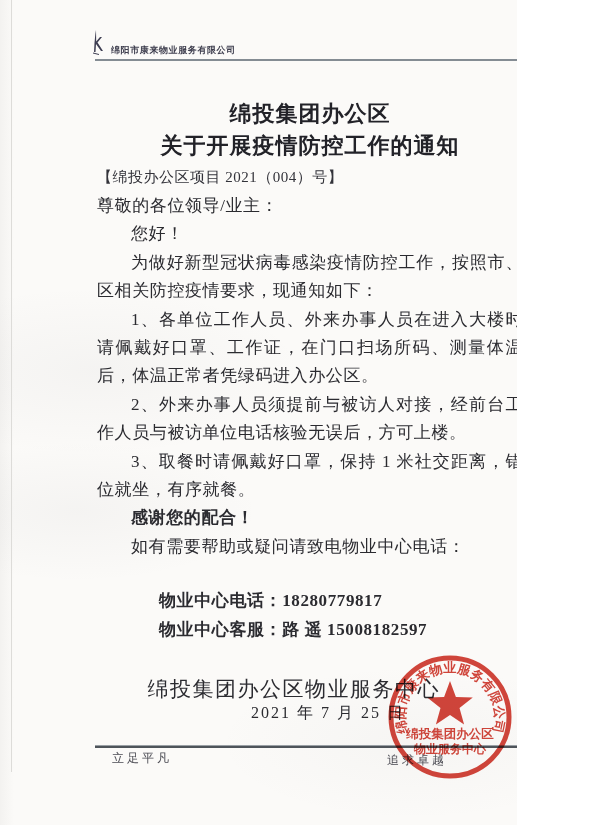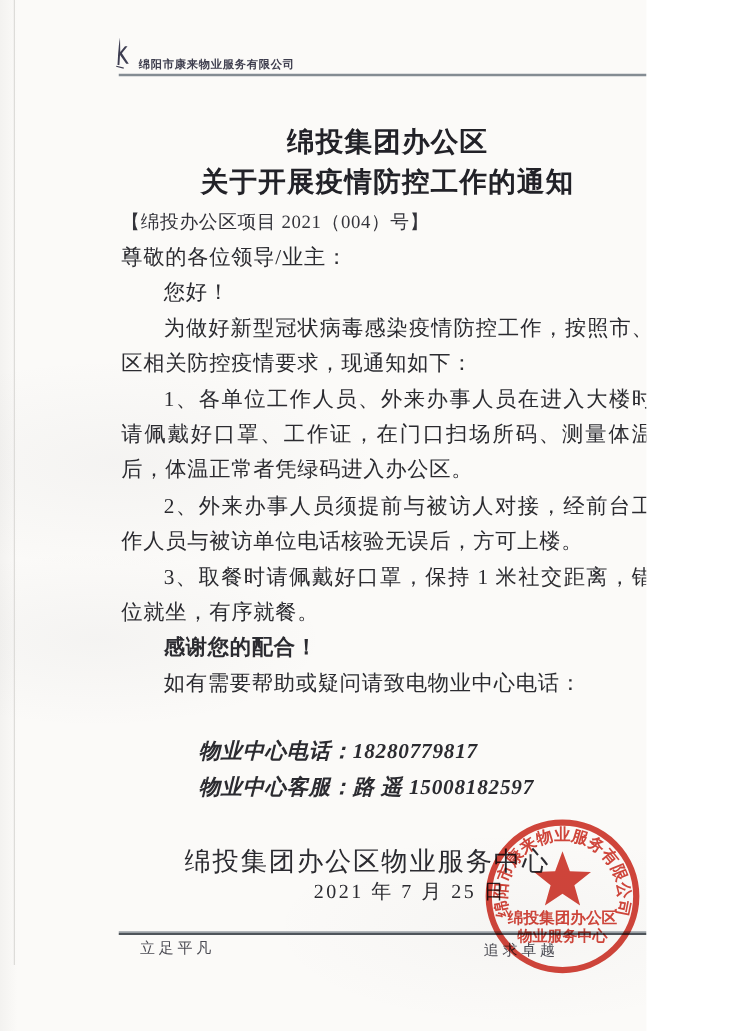--- a/index.html
+++ b/index.html
@@ -28,21 +28,21 @@
   .docno{position:absolute;left:97px;top:168px;width:426px;text-align:left;
     font-size:15px;color:#33333a;letter-spacing:0.5px;}
 
   
   .body-block{position:absolute;left:97px;top:192px;width:426px;
     font-size:17px;line-height:28.4px;letter-spacing:0.6px;text-align:justify;}
   .body-block p{margin:0;text-indent:2em;}
   .body-block p.noindent{text-indent:0;}
   .body-block p.bold{font-weight:bold;}
   .contacts{margin-top:26px;margin-left:62px;font-weight:bold;}
-  .contacts div{text-indent:0;font-style:italic;}
+  .contacts div{text-indent:0;}
 
   
   .sig-org{position:absolute;right:77px;top:675px;font-size:21px;letter-spacing:1.5px;color:#2b2b30;}
   .sig-date{position:absolute;right:112px;top:703px;font-size:16px;letter-spacing:2px;color:#2b2b30;}
 
   
   .seal{position:absolute;left:384px;top:651px;width:132px;height:132px;
     mix-blend-mode:multiply;opacity:0.9;z-index:5;}
 
   

